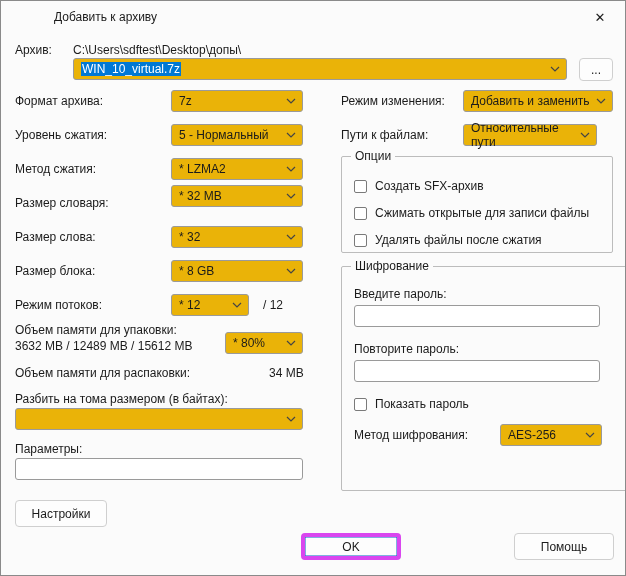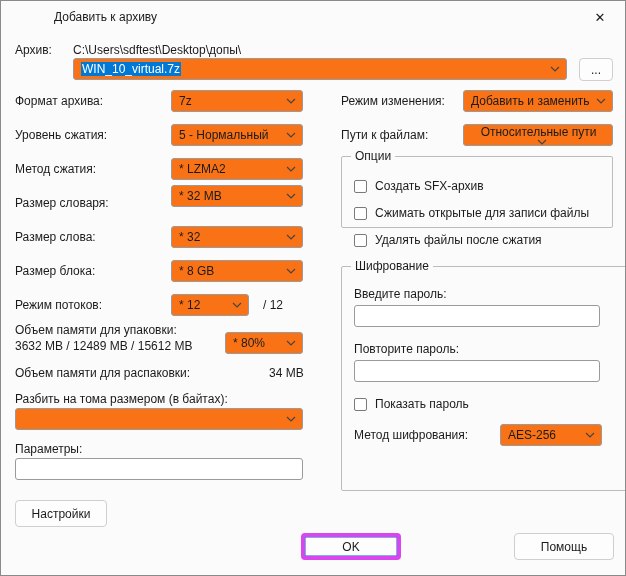--- a/index.html
+++ b/index.html
@@ -7,21 +7,21 @@
     position:relative;width:624px;height:574px;margin:0;
     background:#fbfbfb;border:1px solid #8a8a8a;
     font-family:"Liberation Sans",sans-serif;font-size:12px;color:#1b1b1b;
     overflow:hidden;
   }
   .titlebar{position:absolute;left:0;top:0;right:0;height:32px;background:#fbfbfb;}
   .title{position:absolute;left:13px;top:9px;font-size:12px;margin-left:40px;}
   .closebtn{position:absolute;right:6px;top:4px;width:38px;height:25px;
     display:flex;align-items:center;justify-content:center;font-size:13px;cursor:default;}
   .combo{
-    position:absolute;height:22px;box-sizing:border-box;background:#f97316;
+    position:absolute;height:22px;box-sizing:border-box;background:#eab308;
     border:1px solid #9a9a9a;border-radius:3px;
     display:flex;align-items:center;justify-content:space-between;
     padding:0 6px 0 7px;cursor:default;
   }
   .combo .val{overflow:hidden;text-overflow:ellipsis;}
   .chev{flex:none;margin-left:6px;}
   .textbox{
     position:absolute;height:22px;box-sizing:border-box;background:#fff;
     border:1px solid #9a9a9a;border-radius:3px;padding:0 6px;
     font-family:"Liberation Sans",sans-serif;font-size:12px;color:#1b1b1b;outline:none;
@@ -154,28 +154,28 @@
 
   <span class="lbl" style="left:340px;top:93px;">Режим изменения:</span>
   <div class="combo" style="left:462px;top:89px;width:150px;">
     <span class="val">Добавить и заменить</span>
     <svg class="chev" width="10" height="6" viewBox="0 0 10 6">
         <path d="M1 1 L5 5 L9 1" fill="none" stroke="#454545" stroke-width="1.2"></path>
       </svg>
   </div>
 
   <span class="lbl" style="left:340px;top:127px;">Пути к файлам:</span>
-  <div class="combo" style="left:462px;top:123px;width:150px;flex-direction:column;">
+  <div class="combo" style="left:462px;top:123px;width:134px;">
     <span class="val">Относительные пути</span>
     <svg class="chev" width="10" height="6" viewBox="0 0 10 6">
         <path d="M1 1 L5 5 L9 1" fill="none" stroke="#454545" stroke-width="1.2"></path>
       </svg>
   </div>
 
-  <div class="group" style="left:340px;top:155px;width:272px;height:72px;">
+  <div class="group" style="left:340px;top:155px;width:272px;height:97px;">
     <span class="legend">Опции</span>
     <div class="cbrow" style="left:12px;top:22px;">
       <span class="cbbox"></span>
       <span>Создать SFX-архив</span>
     </div>
     <div class="cbrow" style="left:12px;top:49px;">
       <span class="cbbox"></span>
       <span>Сжимать открытые для записи файлы</span>
     </div>
     <div class="cbrow" style="left:12px;top:76px;">

